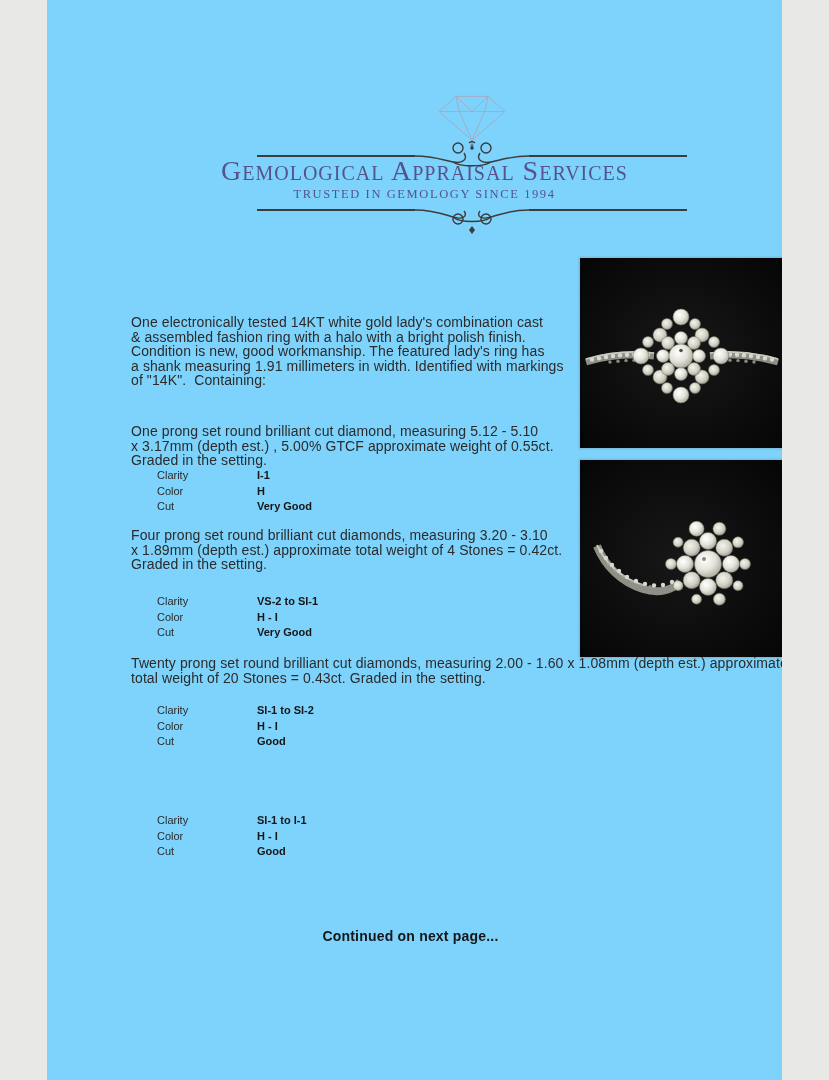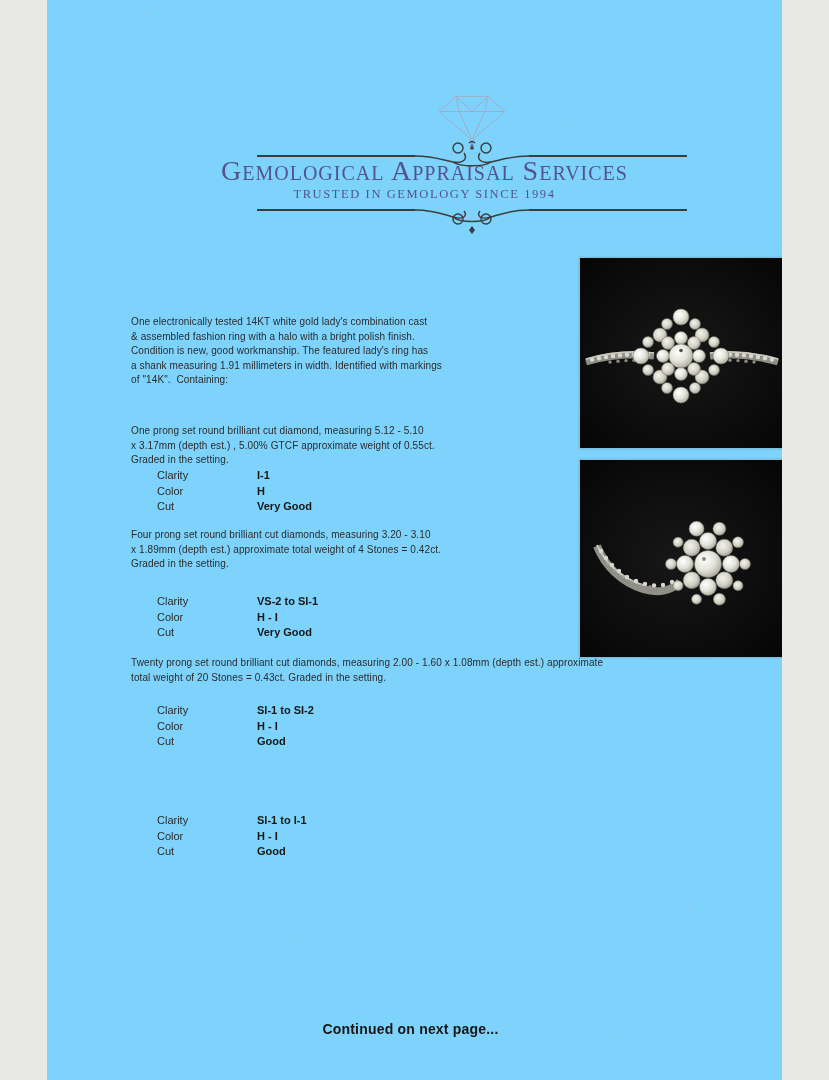--- a/index.html
+++ b/index.html
@@ -28,21 +28,21 @@
   .brand-tagline{
     position:absolute;left:10px;right:-10px;top:187px;
     text-align:center;
     font-family:"Liberation Serif", serif;
     font-size:12.5px;line-height:14px;
     letter-spacing:1.6px;
     color:#55538c;
   }
   .para{
     position:absolute;left:84px;
-    font-size:10px;line-height:14.6px;
+    font-size:14px;line-height:14.6px;
     white-space:pre-wrap;
     color:#2b2b2b;
     letter-spacing:0.1px;
   }
   .appraisal{position:absolute;left:84px;top:261px;font-size:13.5px;line-height:15.5px;}
   .appraisal .row{white-space:nowrap;}
   .appraisal .lab{display:inline-block;width:158px;}
   .appraisal .val{font-weight:bold;color:#161616;}
   .grades{position:absolute;left:110px;font-size:11px;line-height:15.7px;}
   .grades .lab{display:inline-block;width:100px;}
@@ -294,21 +294,21 @@
         <circle cx="105" cy="104" r="8.5" fill="url(#stoneA)"></circle>
         <circle cx="111.7" cy="87.7" r="8.5" fill="url(#stoneB)"></circle>
         <circle cx="128" cy="81" r="8.5" fill="url(#stoneA)"></circle>
         <circle cx="144.3" cy="87.7" r="8.5" fill="url(#stoneB)"></circle>
 
       <circle cx="128" cy="104" r="13.5" fill="url(#stoneA)"></circle>
       <circle cx="124" cy="99" r="2" fill="#8a8a7e" stroke="none"></circle>
     </g>
   </svg>
 
-  <div class="footer-line" style="top:1021px;">Continued on next page...</div>
+  <div class="footer-line" style="top:928px;">Continued on next page...</div>
 
   <div class="speck" style="left:96px;top:14px;width:3px;height:2px;"></div>
   <div class="speck" style="left:520px;top:120px;width:2px;height:2px;"></div>
   <div class="speck" style="left:770px;top:440px;width:2px;height:2px;"></div>
   <div class="speck" style="left:640px;top:905px;width:3px;height:2px;"></div>
   <div class="speck" style="left:250px;top:940px;width:2px;height:2px;"></div>
   <div class="speck" style="left:560px;top:1035px;width:2px;height:2px;"></div>
 
 </div>
 

